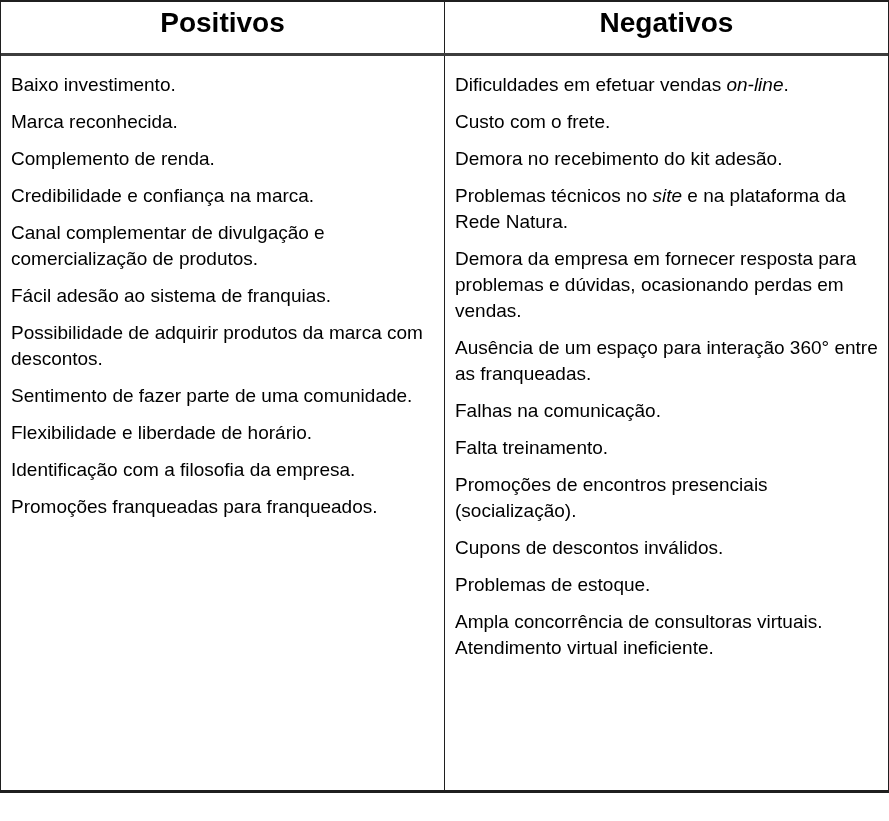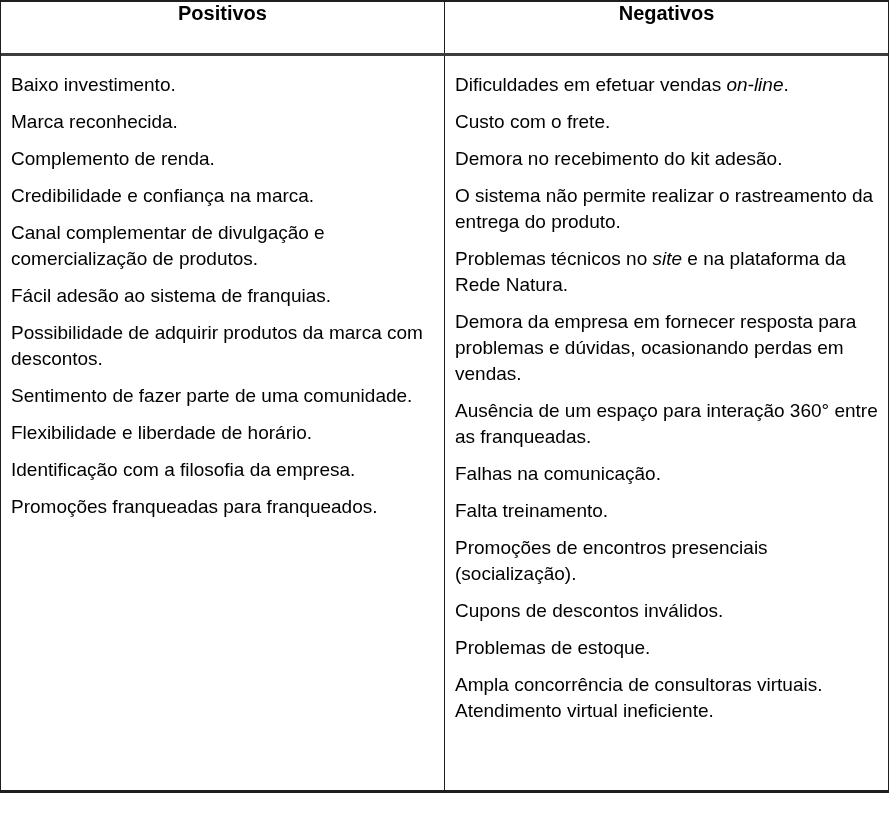--- a/index.html
+++ b/index.html
@@ -33,22 +33,23 @@
   }
   .header-row {
     display: flex;
     flex: 0 0 51px;
     border-bottom: 3px solid #3d3d3d;
   }
   .header-cell {
     flex: 1 1 0;
     box-sizing: border-box;
     text-align: center;
-    font-size: 20px;
+    font-size: 28px;
     font-weight: 700;
+    padding-top: 5px;
   }
   .header-cell.first {
     border-right: 1px solid #1f1f1f;
   }
   .body-row {
     display: flex;
     flex: 1 1 auto;
   }
   .body-cell {
     flex: 1 1 0;
@@ -89,21 +90,20 @@
           <p class="cell-item"><span>Possibilidade de adquirir produtos da marca com descontos.</span></p>
           <p class="cell-item"><span>Sentimento de fazer parte de uma comunidade.</span></p>
           <p class="cell-item"><span>Flexibilidade e liberdade de horário.</span></p>
           <p class="cell-item"><span>Identificação com a filosofia da empresa.</span></p>
           <p class="cell-item"><span>Promoções franqueadas para franqueados.</span></p>
         </div>
       <div class="body-cell">
           <p class="cell-item"><span>Dificuldades em efetuar vendas </span><em>on-line</em><span>.</span></p>
           <p class="cell-item"><span>Custo com o frete.</span></p>
           <p class="cell-item"><span>Demora no recebimento do kit adesão.</span></p>
-          <p class="cell-item"><span>O sistema não permite realizar o rastreamento da entrega do produto.</span></p>
           <p class="cell-item"><span>Problemas técnicos no </span><em>site</em><span> e na plataforma da Rede Natura.</span></p>
           <p class="cell-item"><span>Demora da empresa em fornecer resposta para problemas e dúvidas, ocasionando perdas em vendas.</span></p>
           <p class="cell-item"><span>Ausência de um espaço para interação 360° entre as franqueadas.</span></p>
           <p class="cell-item"><span>Falhas na comunicação.</span></p>
           <p class="cell-item"><span>Falta treinamento.</span></p>
           <p class="cell-item"><span>Promoções de encontros presenciais (socialização).</span></p>
           <p class="cell-item"><span>Cupons de descontos inválidos.</span></p>
           <p class="cell-item"><span>Problemas de estoque.</span></p>
           <p class="cell-item"><span>Ampla concorrência de consultoras virtuais.
 Atendimento virtual ineficiente.</span></p>

